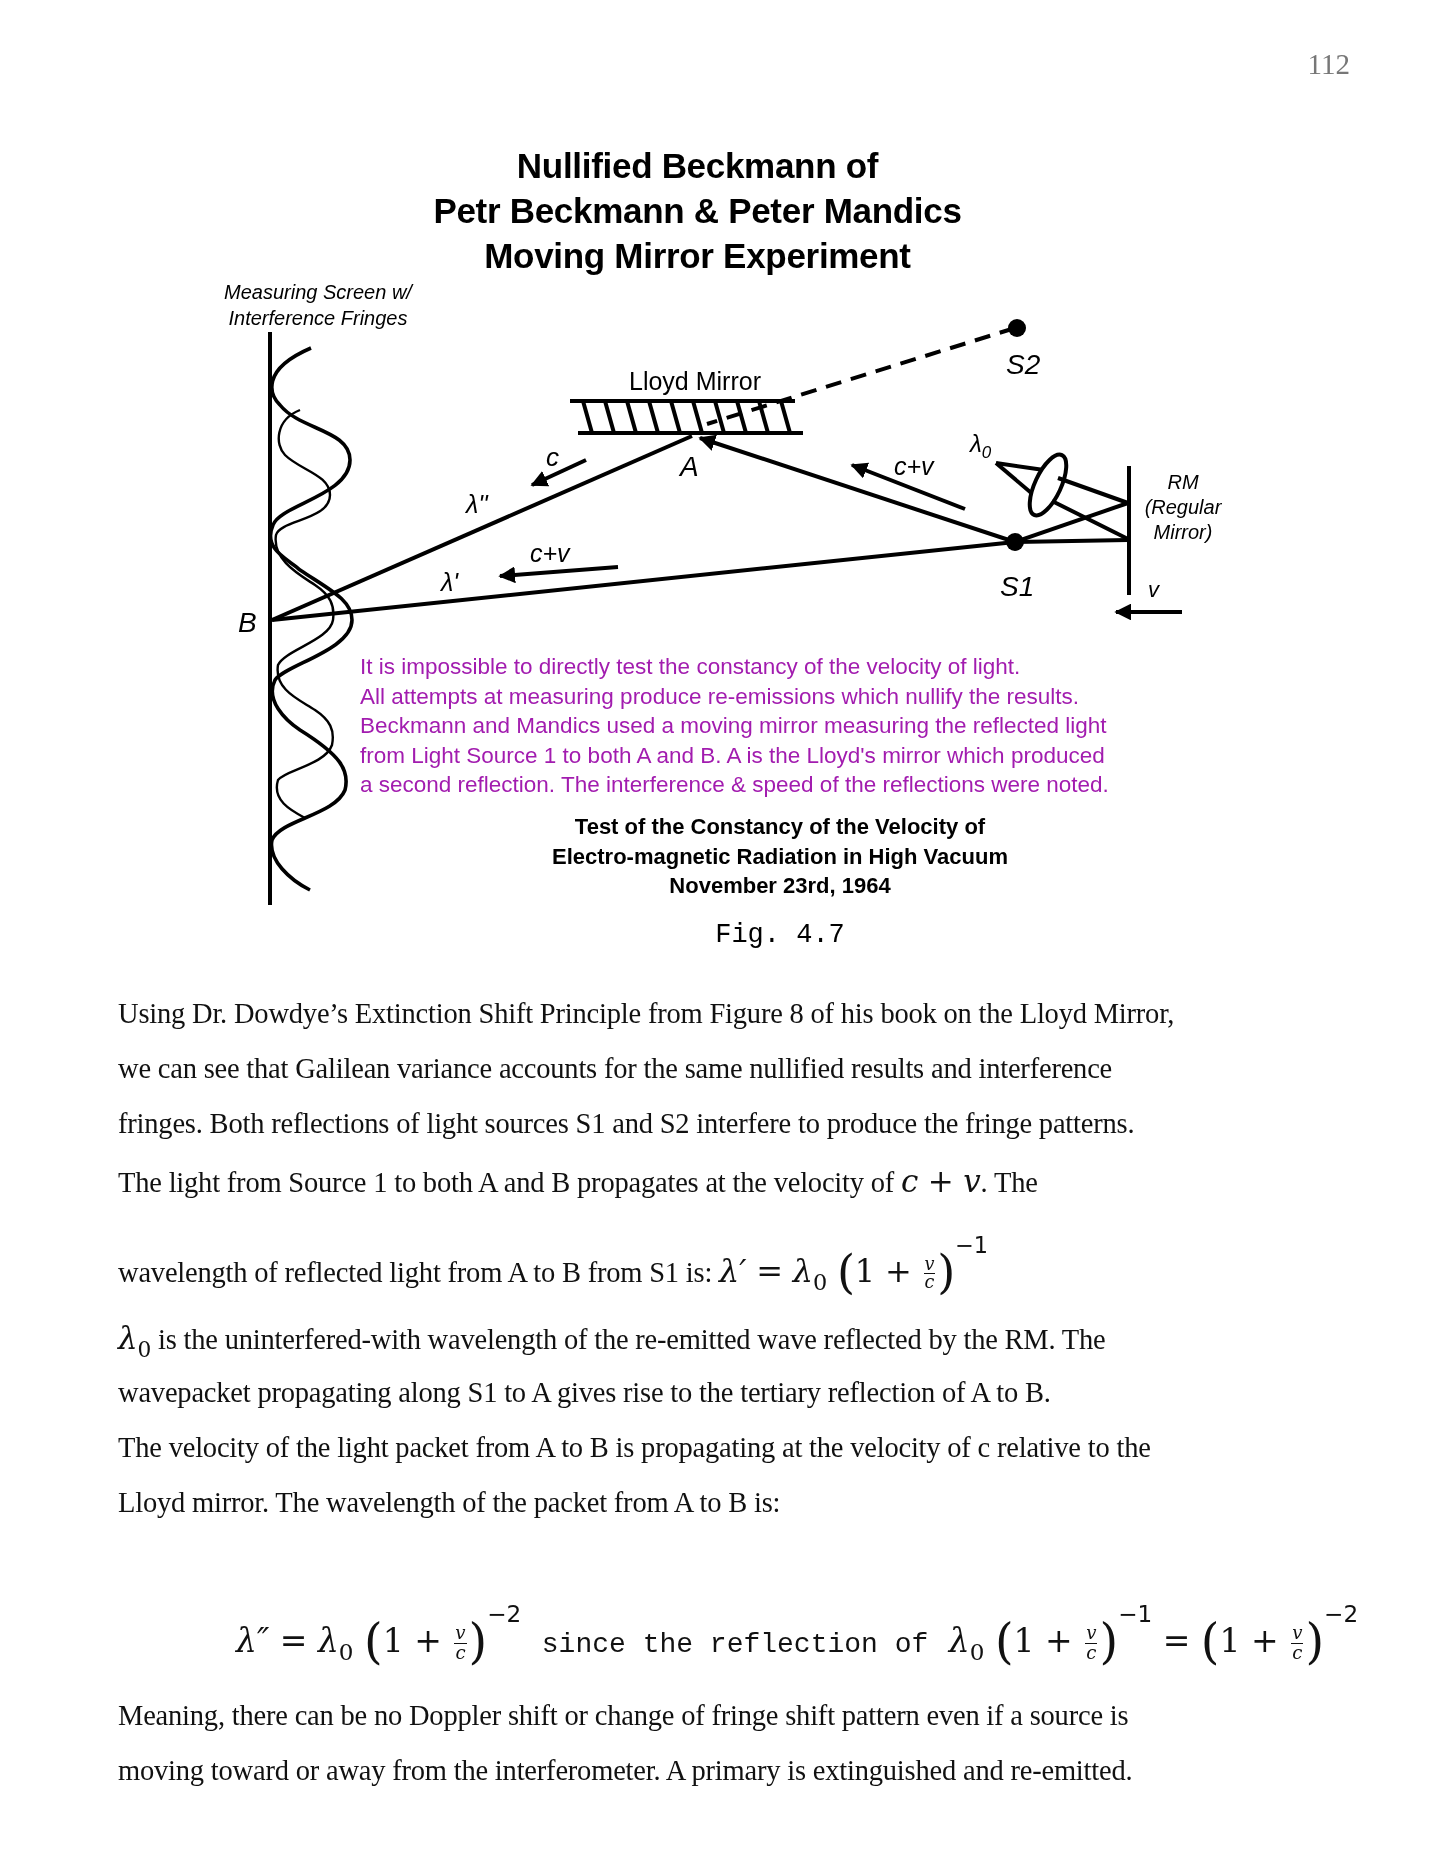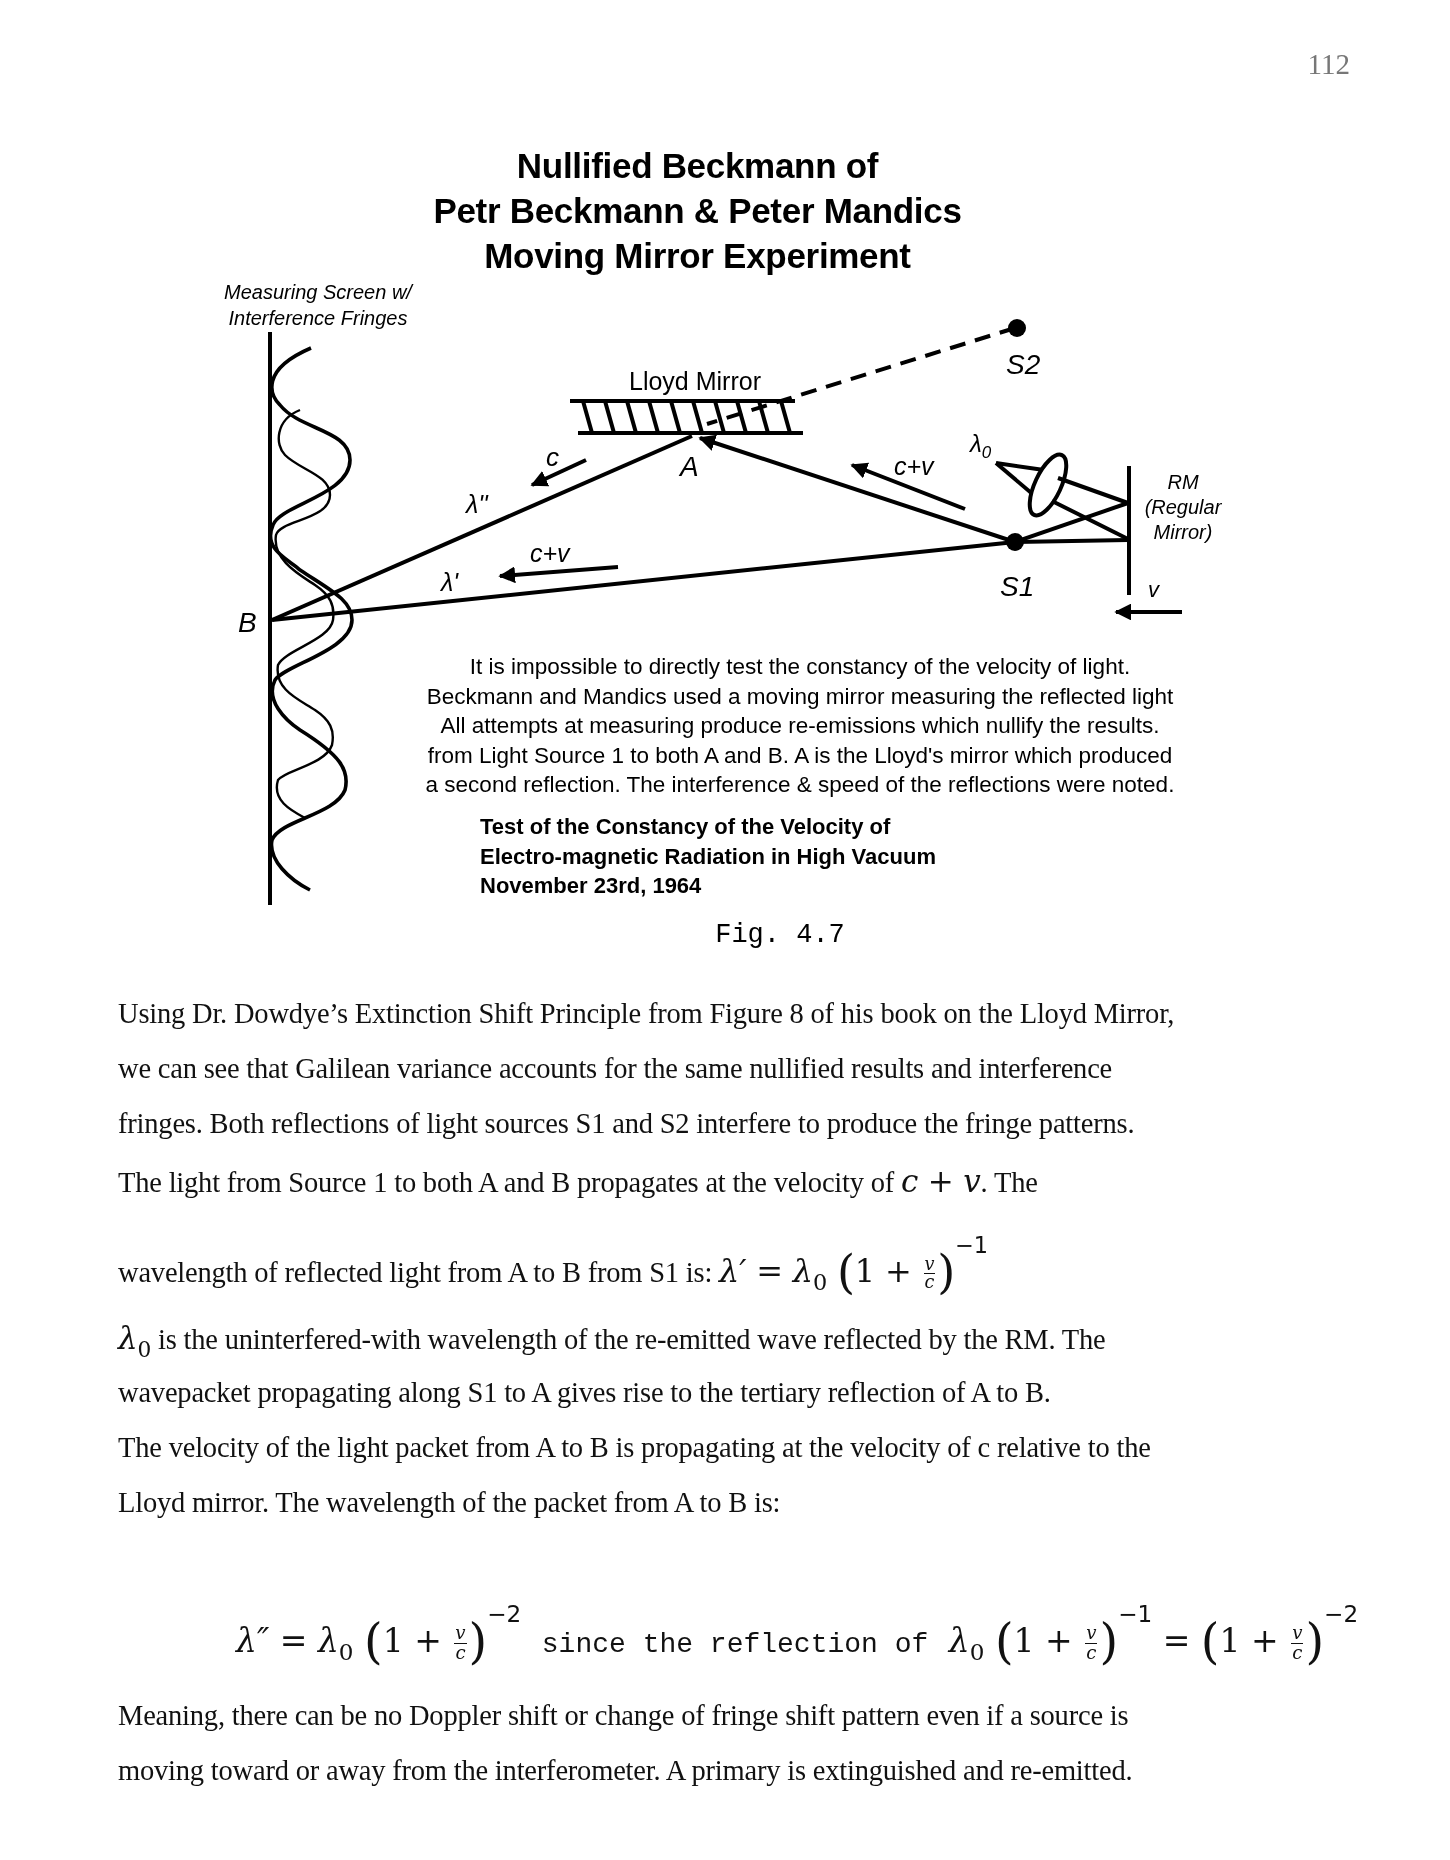--- a/index.html
+++ b/index.html
@@ -5,23 +5,23 @@
   html, body { margin: 0; padding: 0; background: #ffffff; }
   body { width: 1450px; height: 1860px; position: relative; overflow: hidden; }
   .page { position: absolute; left: 0; top: 0; width: 1160px; height: 1860px; background: #fff; border-radius: 16px; }
   .page-number { position: absolute; top: 48px; left: 1270px; width: 80px; text-align: right;
     font-family: "Liberation Serif", "DejaVu Serif", serif; font-size: 29px; color: #777; }
   .fig-title { position: absolute; left: 330px; top: 143px; width: 735px; text-align: center;
     font-family: "Liberation Sans", "DejaVu Sans", sans-serif; font-weight: bold; font-size: 35px;
     line-height: 45px; color: #000; letter-spacing: -0.3px; }
   .diagram { position: absolute; left: 0; top: 0; width: 1450px; height: 950px; }
   .diagram text { font-family: "Liberation Sans", "DejaVu Sans", sans-serif; fill: #000; }
-  .caption { position: absolute; left: 360px; top: 652px; width: 880px; text-align: center;
-    font-family: "Liberation Sans", "DejaVu Sans", sans-serif; font-size: 22.5px; line-height: 29.5px; color: #000000; }
-  .test-title { position: absolute; left: 480px; top: 812px; width: 600px; 
+  .caption { position: absolute; left: 360px; top: 652px; width: 880px; text-align: left;
+    font-family: "Liberation Sans", "DejaVu Sans", sans-serif; font-size: 22.5px; line-height: 29.5px; color: #a21caf; }
+  .test-title { position: absolute; left: 480px; top: 812px; width: 600px; text-align: center;
     font-family: "Liberation Sans", "DejaVu Sans", sans-serif; font-weight: bold; font-size: 22px; line-height: 29.5px; color: #000; }
   .fig-label { position: absolute; left: 630px; top: 920px; width: 300px; text-align: center;
     font-family: Liberation Mono, monospace; font-size: 27px; color: #000; }
   .body-text { position: absolute; left: 118px; width: 1230px;
     font-family: "Liberation Serif", "DejaVu Serif", serif; font-size: 28.5px; color: #111; white-space: nowrap; letter-spacing: -0.2px; }
   .math { font-family: "DejaVu Serif", "Liberation Serif", serif; font-style: italic; }
   .mathup { font-family: "DejaVu Serif", "Liberation Serif", serif; font-style: normal; }
   .frac { display: inline-block; vertical-align: middle; text-align: center; font-size: 0.55em; line-height: 1; margin: 0 2px; }
   .frac .num { display: block; border-bottom: 1.5px solid #111; padding: 0 1px; font-style: italic; }
   .frac .den { display: block; font-style: italic; }
@@ -119,22 +119,22 @@
     <line x1="1129" y1="466" x2="1129" y2="595" stroke="#000" stroke-width="4"></line>
     <text x="1183" y="489" font-size="20" font-style="italic" text-anchor="middle">RM</text>
     <text x="1183" y="514" font-size="20" font-style="italic" text-anchor="middle">(Regular</text>
     <text x="1183" y="539" font-size="20" font-style="italic" text-anchor="middle">Mirror)</text>
     <text x="1148" y="597" font-size="22" font-style="italic">v</text>
     <line x1="1182" y1="612" x2="1116" y2="612" stroke="#000" stroke-width="4" marker-end="url(#ah)"></line>
   </svg>
 
   <div class="caption">
     <div>It is impossible to directly test the constancy of the velocity of light.</div>
+    <div>All attempts at measuring produce re-emissions which nullify the results.</div>
     <div>Beckmann and Mandics used a moving mirror measuring the reflected light</div>
-    <div>All attempts at measuring produce re-emissions which nullify the results.</div>
     <div>from Light Source 1 to both A and B. A is the Lloyd's mirror which produced</div>
     <div>a second reflection. The interference &amp; speed of the reflections were noted.</div>
   </div>
 
   <div class="test-title">
     <div>Test of the Constancy of the Velocity of</div>
     <div>Electro-magnetic Radiation in High Vacuum</div>
     <div>November 23rd, 1964</div>
   </div>
 

